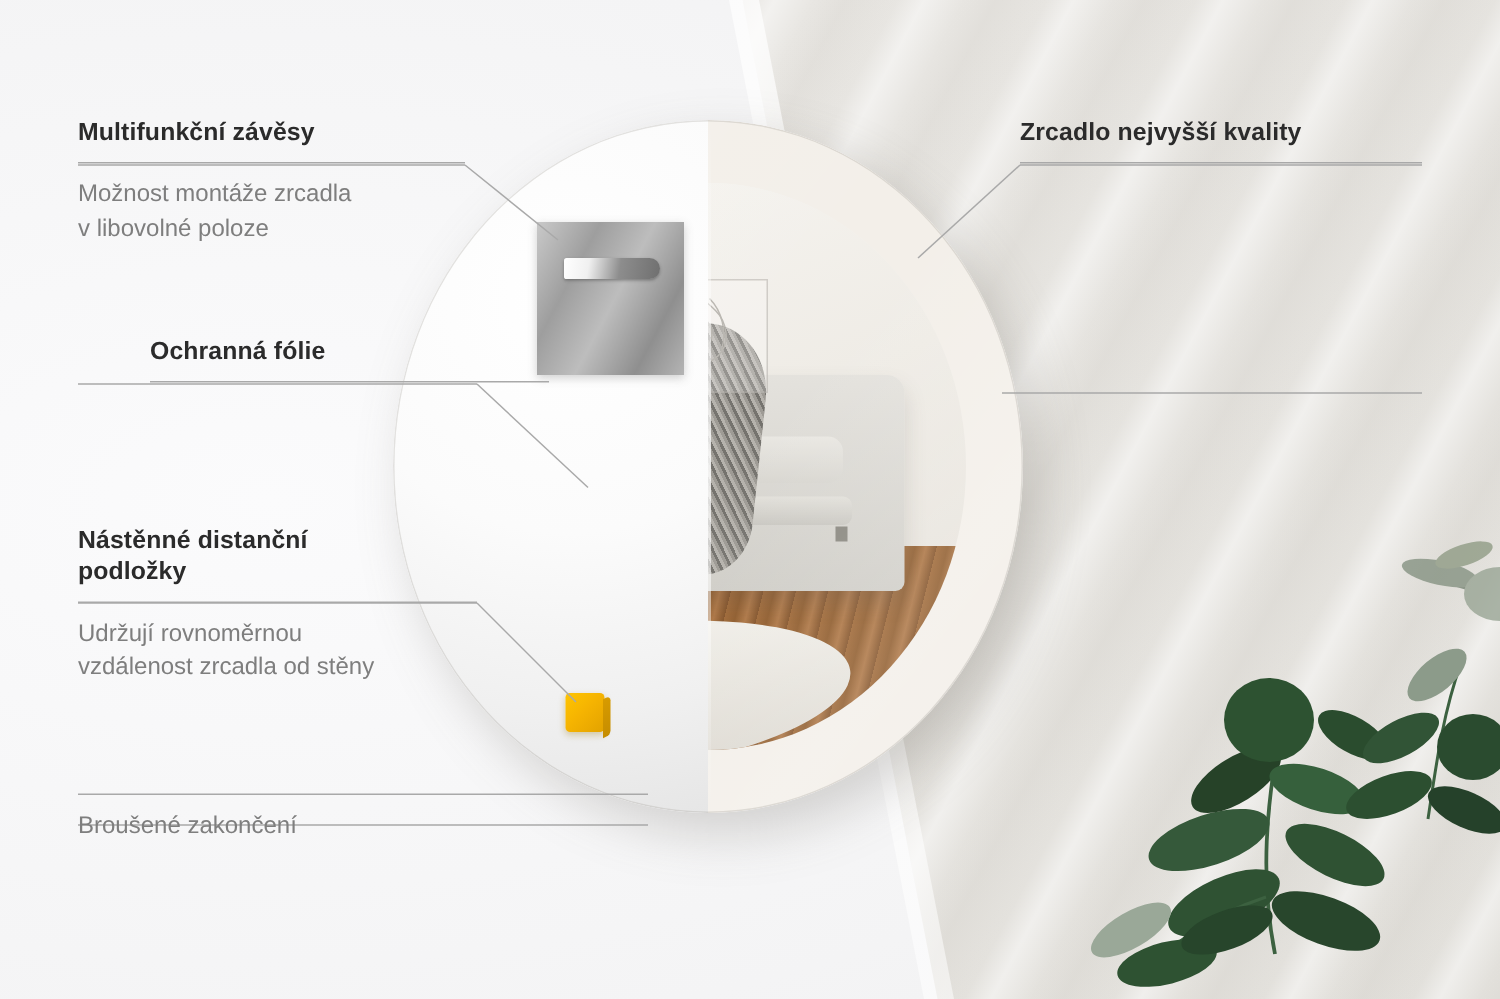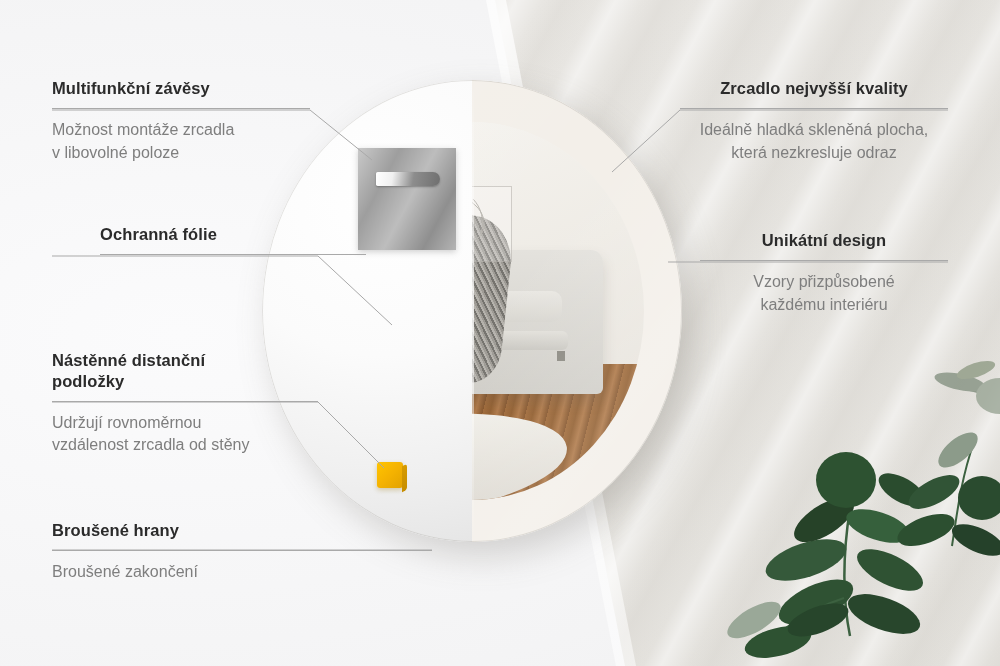--- a/index.html
+++ b/index.html
@@ -227,21 +227,21 @@
     background:#a9a9a9;
     margin:9px 0 10px 0;
   }
   .callout .desc{
     font-size:16px;
     color:#7e7e7e;
     line-height:1.42;
     margin:0;
     font-weight:normal;
   }
-  .callout.right{text-align:center;}
+  .callout.right{text-align:left;}
 
   
   #leaders{
     position:absolute; inset:0;
     width:1000px; height:666px;
     pointer-events:none;
   }
   #leaders line{
     stroke:#a9a9a9;
     stroke-width:1;
@@ -376,30 +376,23 @@
     <div class="rule"></div>
   </div>
 
   <div class="callout" style="left:52px; top:350px; width:266px;">
     <p class="title">Nástěnné distanční<br>podložky</p>
     <div class="rule"></div>
     <p class="desc">Udržují rovnoměrnou<br>vzdálenost zrcadla od stěny</p>
   </div>
 
   <div class="callout" style="left:52px; top:520px; width:380px;">
-    <p class="title">Broušené hrany</p>
     <div class="rule"></div>
     <p class="desc">Broušené zakončení</p>
   </div>
 
   <div class="callout right" style="left:680px; top:78px; width:268px;">
     <p class="title">Zrcadlo nejvyšší kvality</p>
     <div class="rule"></div>
-    <p class="desc">Ideálně hladká skleněná plocha,<br>která nezkresluje odraz</p>
-  </div>
-
-  <div class="callout right" style="left:700px; top:230px; width:248px;">
-    <p class="title">Unikátní design</p>
-    <div class="rule"></div>
-    <p class="desc">Vzory přizpůsobené<br>každému interiéru</p>
-  </div>
+  </div>
+
 
 </div>
 
 </body></html>

